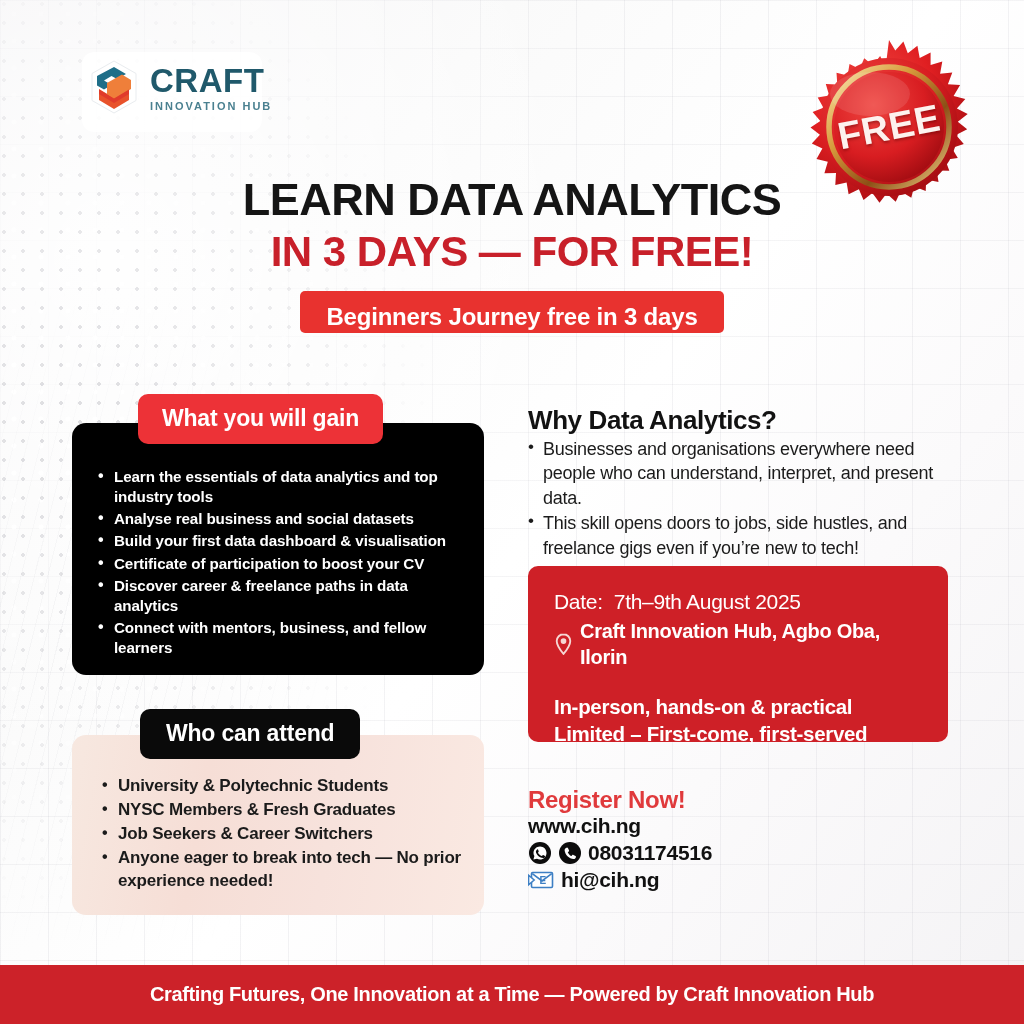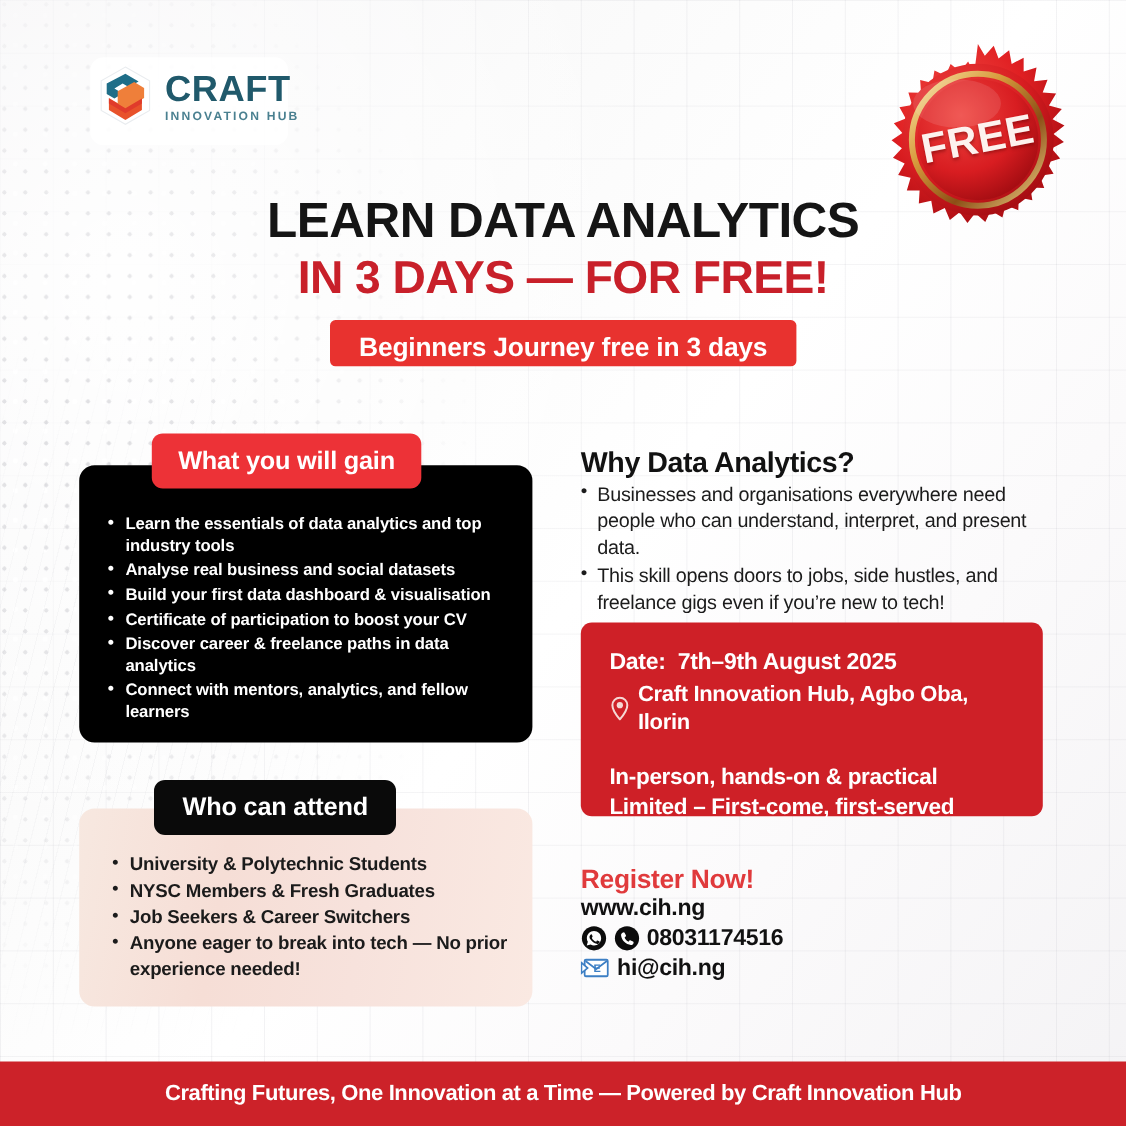--- a/index.html
+++ b/index.html
@@ -169,21 +169,21 @@
   .why-list li::before {
     content:"•"; position:absolute; left:0; top:-2px; font-size:17px;
   }
 
   .date-box {
     position:absolute; left:528px; top:566px; width:420px; height:176px;
     background:#ce2027; border-radius:10px;
     padding:22px 24px 18px 26px; color:#ffffff;
   }
   .date-line {
-    font-size:21px; font-weight:700; letter-spacing:-.3px; line-height:1.3;
+    font-size:21px; font-weight:400; letter-spacing:-.3px; line-height:1.3;
   }
   .venue-line {
     display:flex; align-items:center; gap:7px;
     font-size:20px; font-weight:700; letter-spacing:-.3px;
     margin-top:3px; line-height:1.3;
   }
   .pin-icon { flex:0 0 auto; width:19px; height:22px; }
   .date-extra { margin-top:24px; }
   .date-extra div {
     font-size:20.5px; font-weight:700; letter-spacing:-.3px; line-height:1.28;
@@ -284,21 +284,21 @@
   </div>
 
   <div class="gain-tab">What you will gain</div>
   <div class="gain-box">
     <ul class="gain-list">
       <li>Learn the essentials of data analytics and top industry tools</li>
       <li>Analyse real business and social datasets</li>
       <li>Build your first data dashboard &amp; visualisation</li>
       <li>Certificate of participation to boost your CV</li>
       <li>Discover career &amp; freelance paths in data analytics</li>
-      <li>Connect with mentors, analytics, and fellow learners</li>
+      <li>Connect with mentors, business, and fellow learners</li>
     </ul>
   </div>
 
   <div class="attend-tab">Who can attend</div>
   <div class="attend-box">
     <ul class="attend-list">
       <li>University &amp; Polytechnic Students</li>
       <li>NYSC Members &amp; Fresh Graduates</li>
       <li>Job Seekers &amp; Career Switchers</li>
       <li>Anyone eager to break into tech — No prior experience needed!</li>

